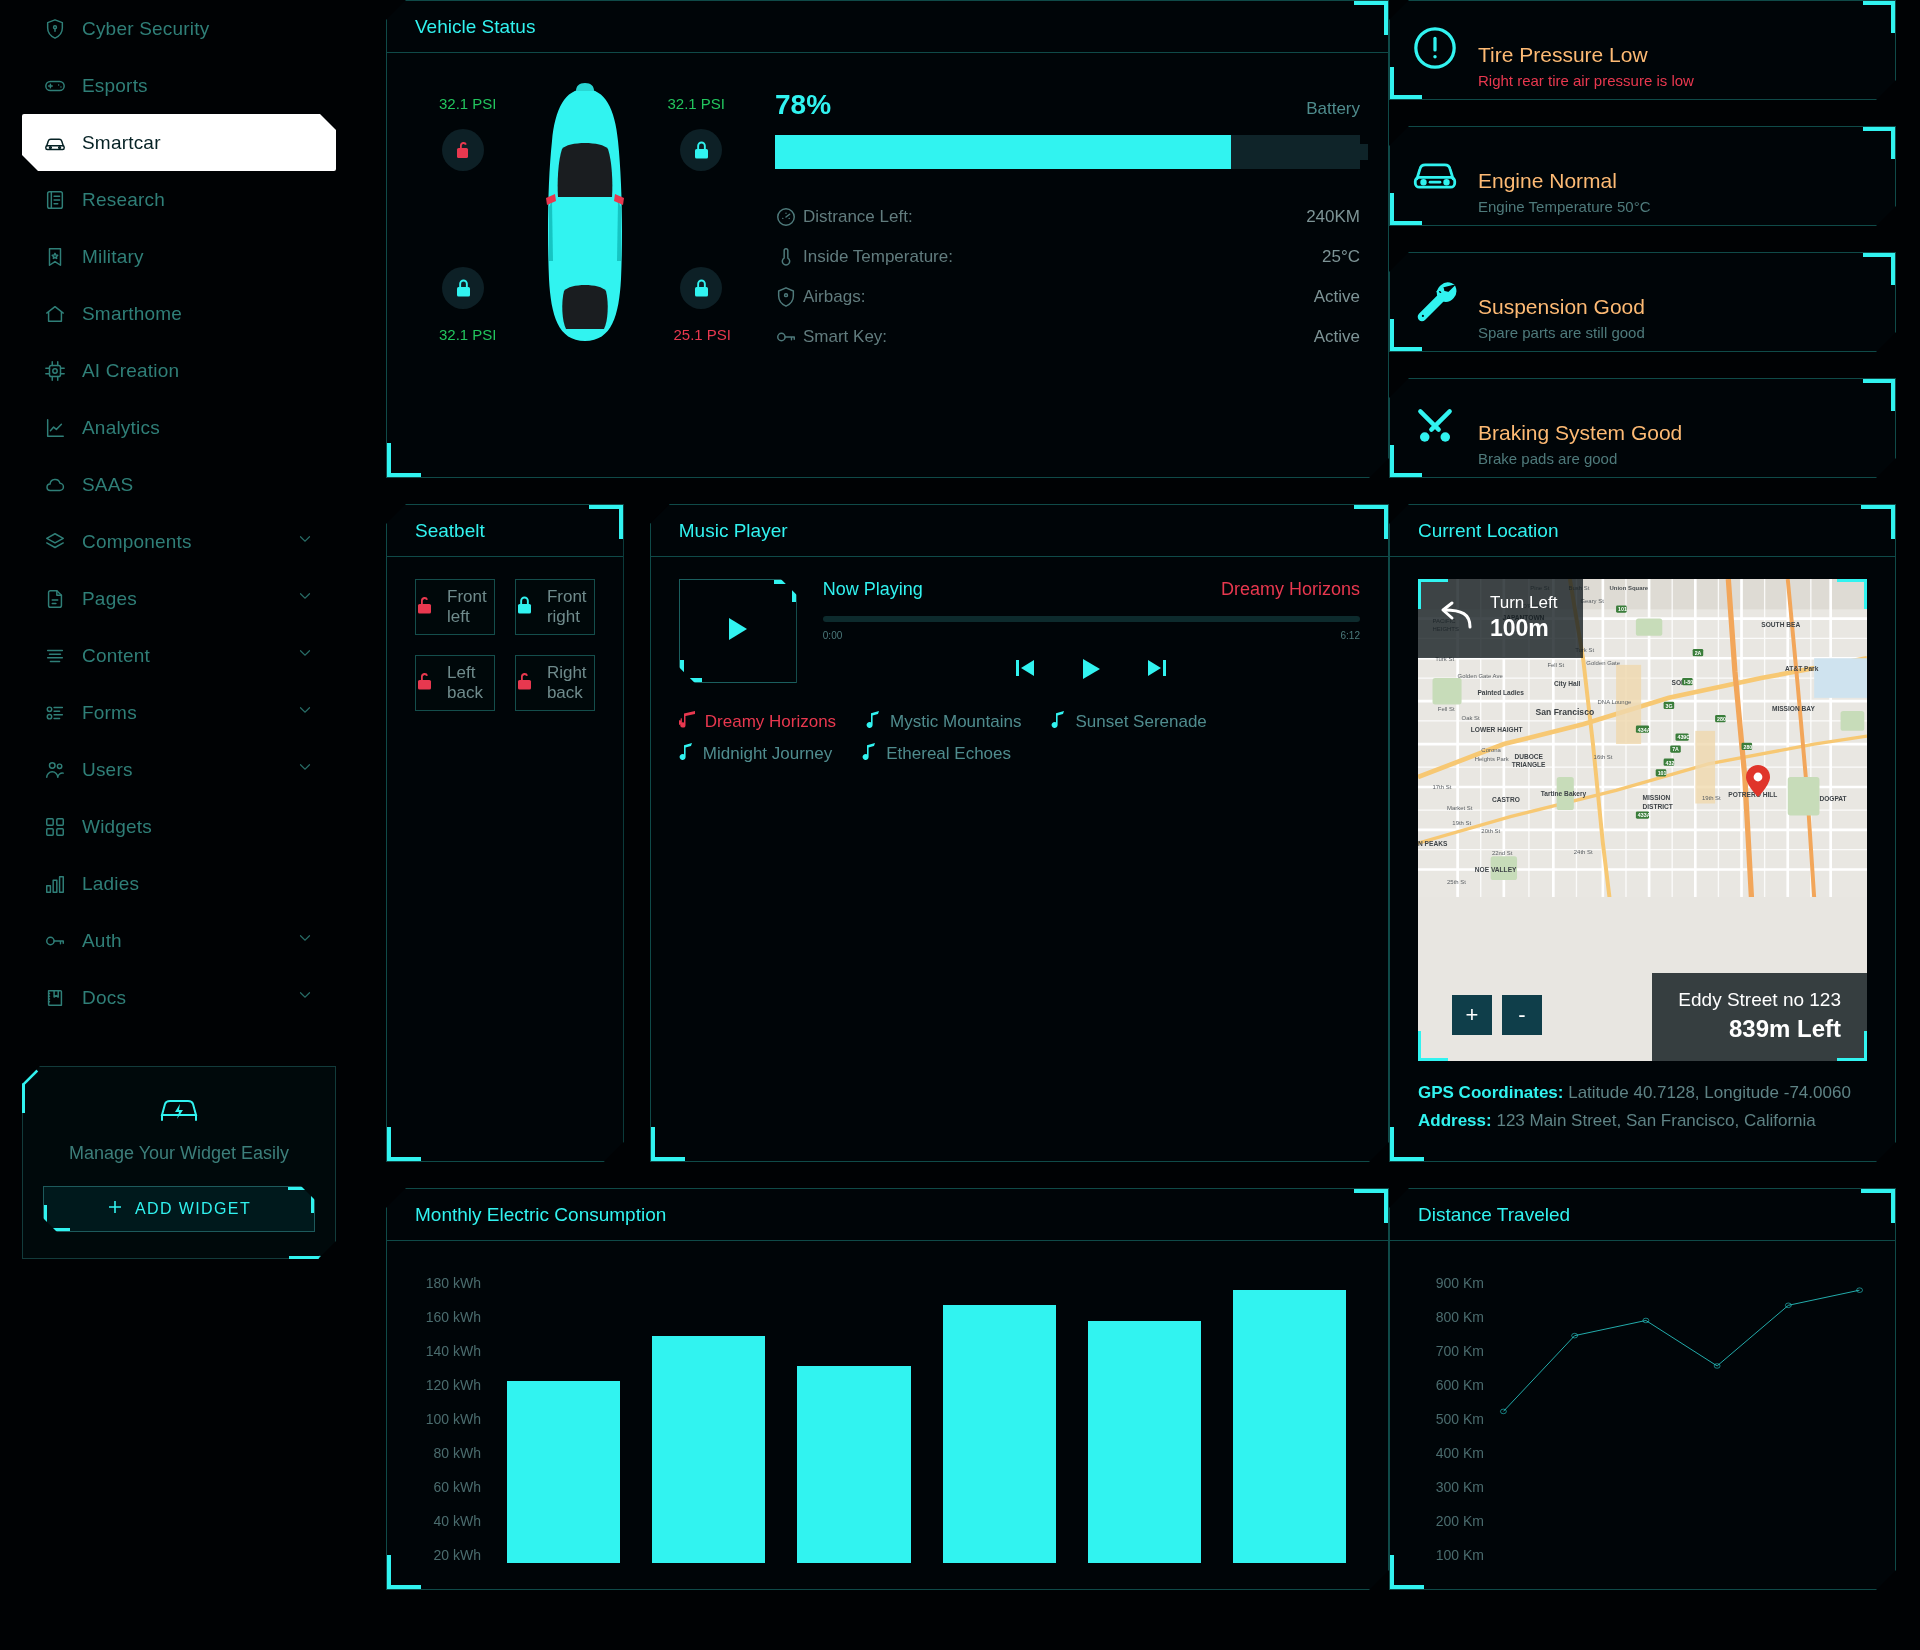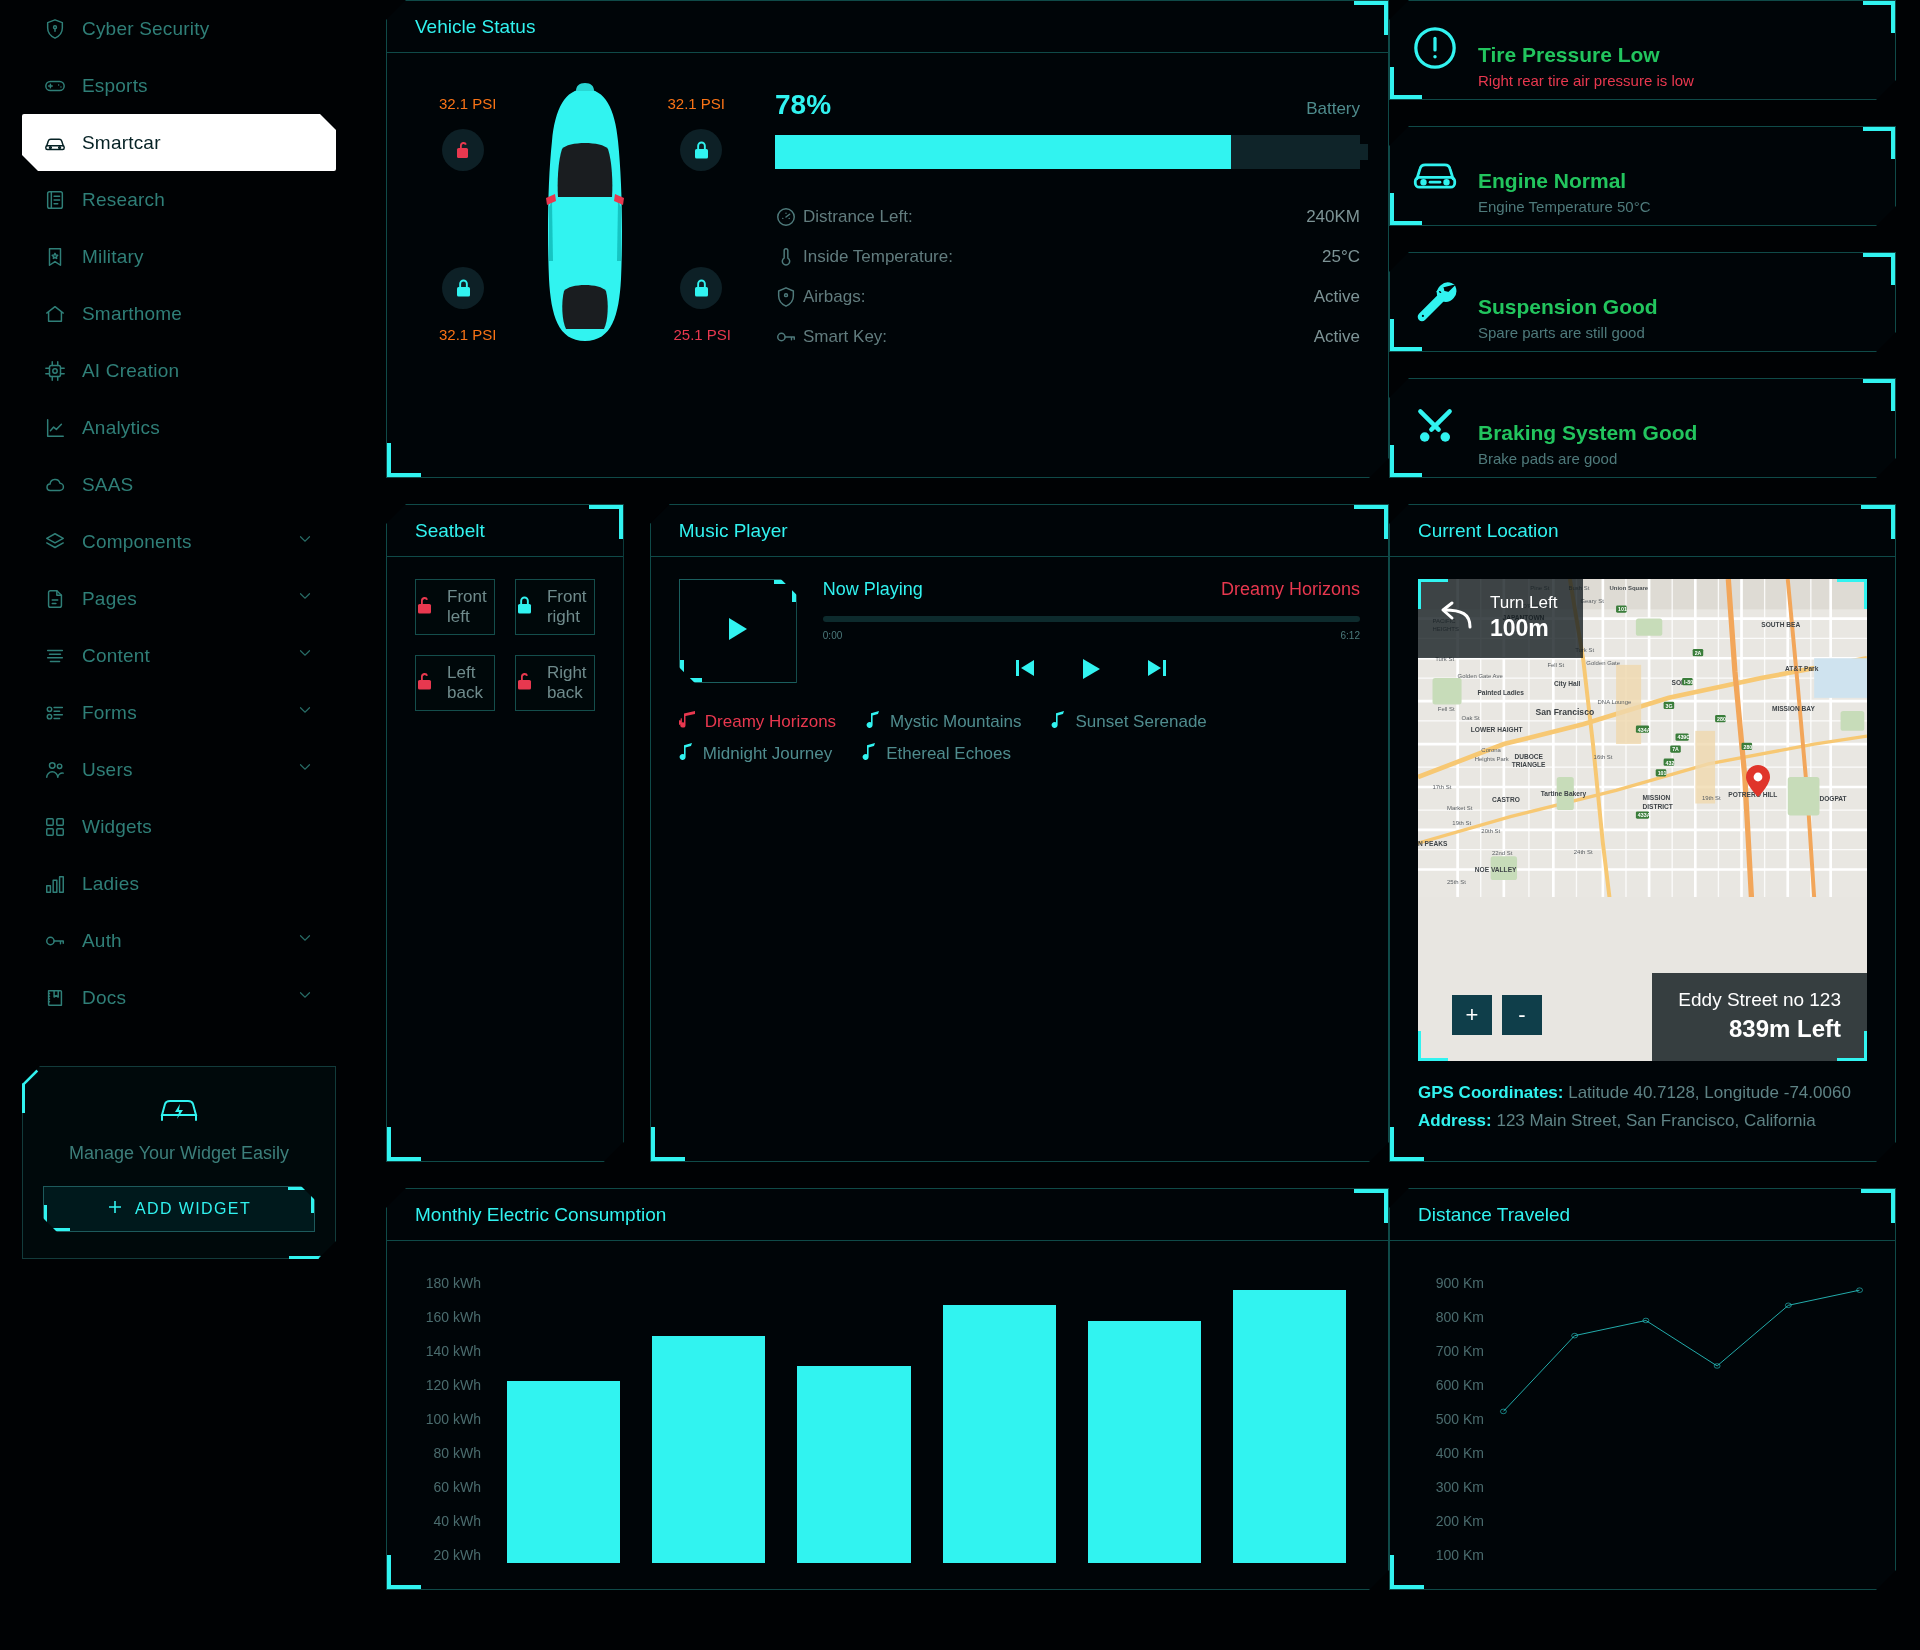--- a/index.html
+++ b/index.html
@@ -93,21 +93,21 @@
   .panel .c-tr2 { right:0; top:0; width:4px; height:34px; }
   .panel-head {
     height: 52px; display:flex; align-items:center; padding: 0 28px;
     border-bottom:1px solid #0f4a48; color:#31f3f0; font-size:19px;
   }
   .panel-body { padding: 22px 28px 26px; }
 
   
   .vs-wrap { display:flex; gap:10px; align-items:flex-start; padding-top:14px;}
   .car-block { width:340px; position:relative; height:258px; }
-  .psi { position:absolute; font-size:15px; color:#f97316; }
+  .psi { position:absolute; font-size:15px; color:#22c55e; }
   .psi.red { color:#e8384f; }
   .psi.tl { left:24px; top:6px; } .psi.tr { right:30px; top:6px; }
   .psi.bl { left:24px; bottom:4px; } .psi.br { right:24px; bottom:4px; }
   .lockdot { position:absolute; width:42px; height:42px; border-radius:50%;
              background:#0d2026; display:flex; align-items:center; justify-content:center;}
   .lockdot.tl{left:27px; top:40px;} .lockdot.tr{right:33px; top:40px;}
   .lockdot.bl{left:27px; bottom:38px;} .lockdot.br{right:33px; bottom:38px;}
   .car-svg { position:absolute; left:50%; transform:translateX(-50%); top:-6px; }
 
   .bat-block { flex:1; padding-left: 10px;}
@@ -127,21 +127,21 @@
   
   .alert {
     background:#000508; border:1px solid #0f4a48; position:relative; padding: 20px 22px;
     display:flex; align-items:center; gap:20px; height:100px;
     clip-path: polygon(20px 0, 100% 0, 100% calc(100% - 20px), calc(100% - 20px) 100%, 0 100%, 0 20px);
   }
   .alert .c-bl  { position:absolute; left:0; bottom:0; width:32px; height:4px; background:#31f3f0;}
   .alert .c-bl2 { position:absolute; left:0; bottom:0; width:4px; height:32px; background:#31f3f0;}
   .alert .c-tr  { position:absolute; right:0; top:0; width:32px; height:4px; background:#31f3f0;}
   .alert .c-tr2 { position:absolute; right:0; top:0; width:4px; height:32px; background:#31f3f0;}
-  .alert .at { color:#22c55e; font-size:21px; font-weight:700; margin-bottom:5px;margin-top:31px;}
+  .alert .at { color:#fdba74; font-size:21px; font-weight:400; margin-bottom:5px;margin-top:31px;}
   .alert .as { font-size:15px; color:#4e7a7b; }
   .alert .as.danger { color:#e8384f; }
 
   
   .belt-grid { display:grid; grid-template-columns:1fr 1fr; gap:20px; }
   .belt-item {
     border:1px solid #144e4c; height:56px; display:flex; align-items:center; justify-content:center;
     gap:14px; font-size:17px; color:#6f8b8c; background:#00080a;
   }
   .sb-pad { height:78px; }

